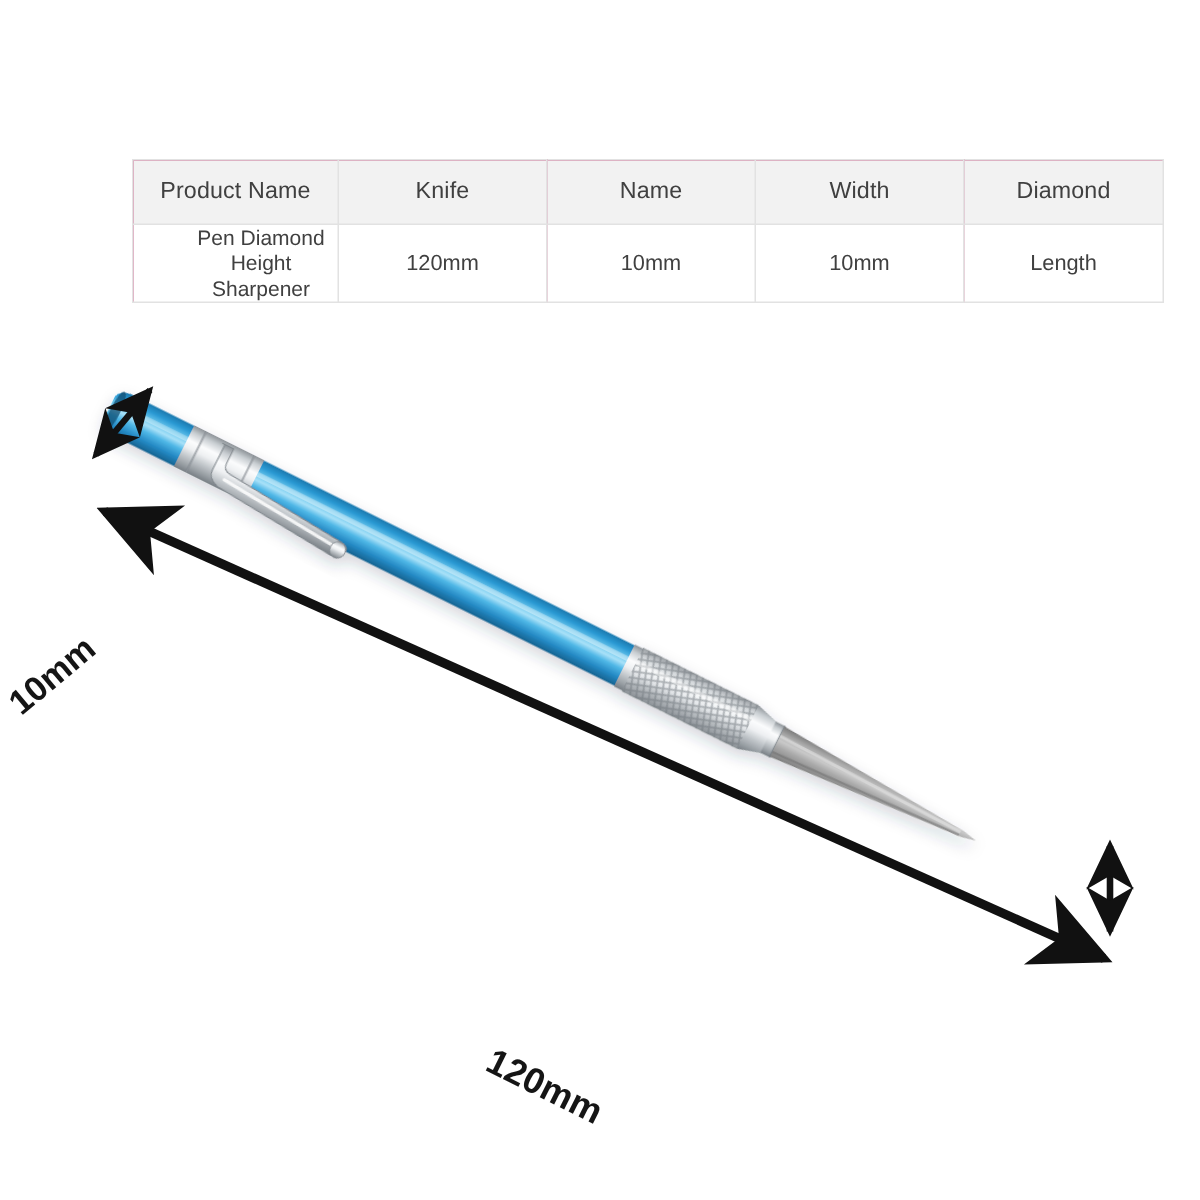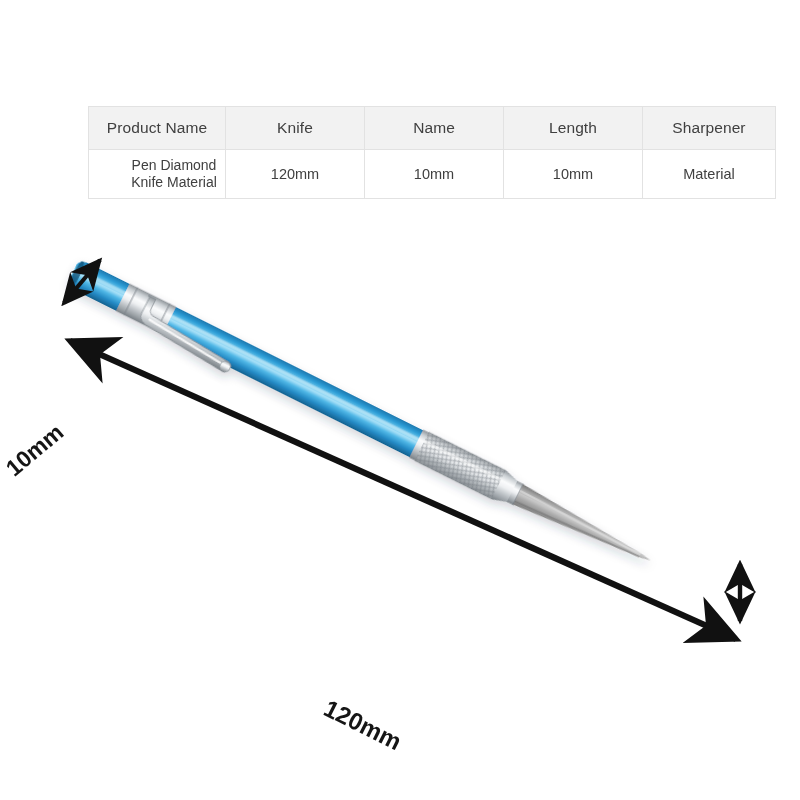--- a/index.html
+++ b/index.html
@@ -99,34 +99,34 @@
 </style>
 </head>
 <body>
 
 <table id="spec-table">
   <thead>
     <tr>
       <th style="width:136px">Product Name</th>
       <th style="width:138px">Knife</th>
       <th style="width:138px">Name</th>
-      <th style="width:138px">Length</th>
-      <th>Sharpener</th>
+      <th style="width:138px">Width</th>
+      <th>Diamond</th>
     </tr>
   </thead>
   <tbody>
     <tr>
       <td class="name-cell">
         <div>Pen Diamond</div>
-        <div>Knife Material</div>
+        <div>Height Sharpener</div>
       </td>
       <td>120mm</td>
       <td>10mm</td>
       <td>10mm</td>
-      <td>Material</td>
+      <td>Length</td>
     </tr>
   </tbody>
 </table>
 
 <div id="product-stage">
 
   <svg id="product-svg" viewBox="0 0 800 520">
     <defs>
 
       <linearGradient id="blueBarrel" x1="0" y1="0" x2="0" y2="1" gradientUnits="objectBoundingBox">

